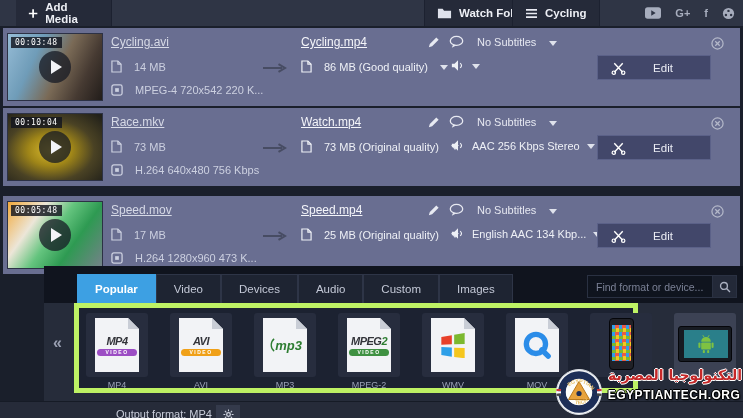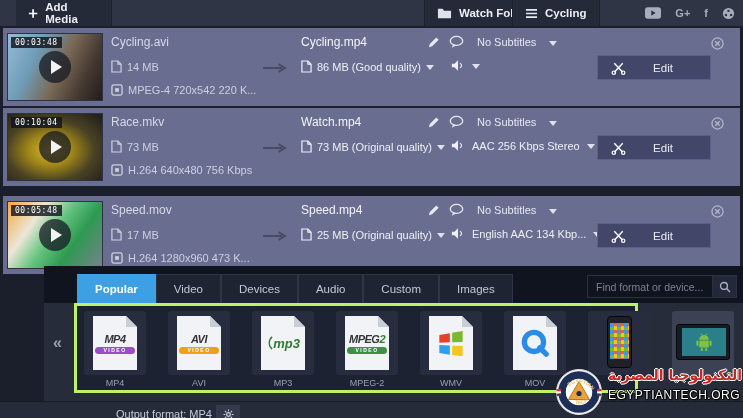--- a/index.html
+++ b/index.html
@@ -18,25 +18,25 @@
   
   .row { position:absolute; left:3px; width:737px; height:78px; background:#696e91; }
   .r0 { top:28px; } .r1 { top:108px; } .r2 { top:196px; }
   .thumb { position:absolute; left:4px; top:5px; width:96px; height:68px; border:1px solid #2c3145; cursor:pointer;text-decoration:underline; }
   .t-cycling { background:linear-gradient(115deg,#96bcd6 0%,#6f9cb8 30%,#7a6a56 55%,#463a32 78%,#221d1a 100%); }
   .t-race { background:radial-gradient(ellipse at 45% 55%, #d9ba2f 0%, #a08618 30%, #4a4224 60%, #22211a 95%); }
   .t-speed { background:linear-gradient(125deg,#f2a93b 0%,#ece6d8 28%,#64c47e 48%,#2e9a52 68%,#76818a 100%); }
   .tstamp { position:absolute; left:3px; top:3px; background:rgba(18,21,30,.82); color:#fff; font-family:"DejaVu Sans Mono", monospace; font-size:8px; padding:1px 4px; letter-spacing:.5px; }
   .playov { position:absolute; left:50%; top:50%; width:32px; height:32px; margin:-16px 0 0 -16px; border-radius:50%; background:rgba(22,26,36,.75); }
   .playov::after { content:""; position:absolute; left:12px; top:9px; border-left:11px solid #f2f3f7; border-top:7px solid transparent; border-bottom:7px solid transparent; }
-  .src-name { position:absolute; left:108px; top:7px; font-size:12px; color:#d6d9e6; }
-  .meta { position:absolute; display:flex; align-items:center; gap:5px; font-size:11px; color:#ccd0e0; }
+  .src-name { position:absolute; left:108px; top:7px; font-size:12px; color:#d6d9e6;text-decoration:underline; }
+  .meta { position:absolute; display:flex; align-items:center; gap:12px; font-size:11px; color:#ccd0e0; }
   .m-size { left:108px; top:32px; } .m-codec { left:108px; top:56px; }
   .arrow { position:absolute; left:260px; top:35px; }
-  .out-name { position:absolute; left:298px; top:7px; font-size:12px; color:#f4f5fa; }
+  .out-name { position:absolute; left:298px; top:7px; font-size:12px; color:#f4f5fa;text-decoration:underline; }
   .pencil { position:absolute; left:424px; top:8px; cursor:pointer; }
   .subtitle-grp { position:absolute; left:446px; top:7px; display:flex; align-items:center; gap:13px; font-size:11px; color:#e6e8f1; cursor:pointer; }
   .o-size { left:298px; top:32px; color:#eef0f6; cursor:pointer; }
   .audio-grp { position:absolute; left:448px; top:31px; display:flex; align-items:center; gap:7px; font-size:11px; color:#eef0f6; cursor:pointer; }
   .caret { width:0; height:0; border-left:4px solid transparent; border-right:4px solid transparent; border-top:5px solid #dfe2ec; margin-top:2px; }
   .edit-btn { position:absolute; left:594px; top:27px; width:114px; height:25px; background:#42476a; border:1px solid #5b6188; display:flex; align-items:center; color:#e9ebf3; font-size:11.5px; cursor:pointer; }
   .edit-btn .scis { margin-left:13px; }
   .edit-btn .elabel { flex:1; text-align:center; margin-right:10px; }
   .close-x { position:absolute; right:16px; top:9px; cursor:pointer; opacity:.85; }
 
@@ -44,21 +44,21 @@
   .bottom { position:absolute; left:0; top:266px; width:743px; height:152px; background:#262c3a;margin-left:44px; }
   .tabsbar { position:absolute; left:0; top:0; width:743px; height:37px; background:#10141e; }
   .tabs { position:absolute; left:33px; top:8px; display:flex; }
   .tab { height:29px; padding:0 17px; display:flex; align-items:center; font-size:11.5px; color:#c3c8d6; background:#1e2432; border:1px solid #2e3547; border-bottom:none; cursor:pointer; }
   .tab.active { background:#3da0e3; color:#fff; border-color:#3da0e3; font-weight:bold; }
   .searchwrap { position:absolute; left:543px; top:8px; display:flex; align-items:center; }
   .searchwrap input { width:126px; height:23px; background:#0f141e; border:1px solid #2a3142; color:#b9bfcf; font-size:10.5px; padding:0 8px; outline:none; font-family:"Liberation Sans",sans-serif; }
   .searchwrap input::placeholder { color:#7a8095; }
   .sbtn { width:24px; height:23px; background:#232938; border:1px solid #2a3142; border-left:none; display:flex; align-items:center; justify-content:center; cursor:pointer; }
   .dbtn { width:31px; height:25px; margin-left:8px; background:#232938; border:1px solid #343b4e; display:flex; align-items:center; justify-content:center; cursor:pointer; }
-  .fpanel { position:absolute; left:30px; top:37px; width:564px; height:90px; background:#1c2231; border:3px solid #bef264; }
+  .fpanel { position:absolute; left:30px; top:37px; width:564px; height:90px; background:#1c2231; border:5px solid #bef264; }
   .chev { position:absolute; top:68px; font-size:16px; font-weight:bold; color:#9aa0b2; cursor:pointer; }
   .chev-l { left:9px; } .chev-r { left:721px; }
   .tiles { position:absolute; left:7px; top:5px; display:flex; gap:22px; }
   .tile { position:relative; width:62px; height:64px; background:#272d3e; border-radius:3px; cursor:pointer; }
   .tile.hl { background:#3c4254; }
   .page-ic { position:absolute; left:9px; top:5px; }
   .logo { position:absolute; left:0; top:0; width:62px; height:64px; display:flex; flex-direction:column; align-items:center; justify-content:center; gap:2px; }
   .logo-word { font-size:11px; font-weight:bold; font-style:italic; color:#33343a; letter-spacing:-.5px; }
   .logo-word .grn { color:#2e7d32; }
   .band { font-size:5px; font-weight:bold; color:#fff; padding:1px 8px; border-radius:6px; letter-spacing:1.5px; line-height:5px; }
@@ -73,21 +73,21 @@
 
   
   .statusbar { position:absolute; left:0; top:401px; width:743px; height:17px; background:#262b39; border-top:1px solid #161b26; }
   .status-text { position:absolute; left:116px; top:6px; font-size:11px; color:#c8ccd9; }
   .gear-chip { position:absolute; left:216px; top:3px; width:24px; height:18px; background:#343a4b; display:flex; align-items:center; justify-content:center; cursor:pointer; }
 
   
   .wm { position:absolute; left:548px; top:366px; width:195px; height:52px; pointer-events:none; }
   .wm-badge { position:absolute; left:8px; top:3px; }
   .wm-ar { position:absolute; right:0; top:1px; width:136px; text-align:center; direction:rtl; font-family:"DejaVu Sans", sans-serif; font-size:14px; font-weight:bold; color:#c62828; text-shadow:1px 0 0 #fff,-1px 0 0 #fff,0 1px 0 #fff,0 -1px 0 #fff; }
-  .wm-site { position:absolute; right:2px; top:22px; width:134px; text-align:center; font-size:12px; font-weight:normal; color:#fff; letter-spacing:.5px; text-shadow:1px 0 0 #000,-1px 0 0 #000,0 1px 0 #000,0 -1px 0 #000,1px 1px 2px #000; }
+  .wm-site { position:absolute; right:2px; top:22px; width:134px; text-align:center; font-size:12px; font-weight:bold; color:#fff; letter-spacing:.5px; text-shadow:1px 0 0 #000,-1px 0 0 #000,0 1px 0 #000,0 -1px 0 #000,1px 1px 2px #000; }
 </style>
 </head>
 <body>
 
 <div id="frame">
 
   <div class="topbar">
     <div class="tb-btn tb-add">
       <svg width="11" height="11" viewBox="0 0 12 12">
           <path d="M6 1 V11 M1 6 H11" stroke="#fff" stroke-width="2"></path>

